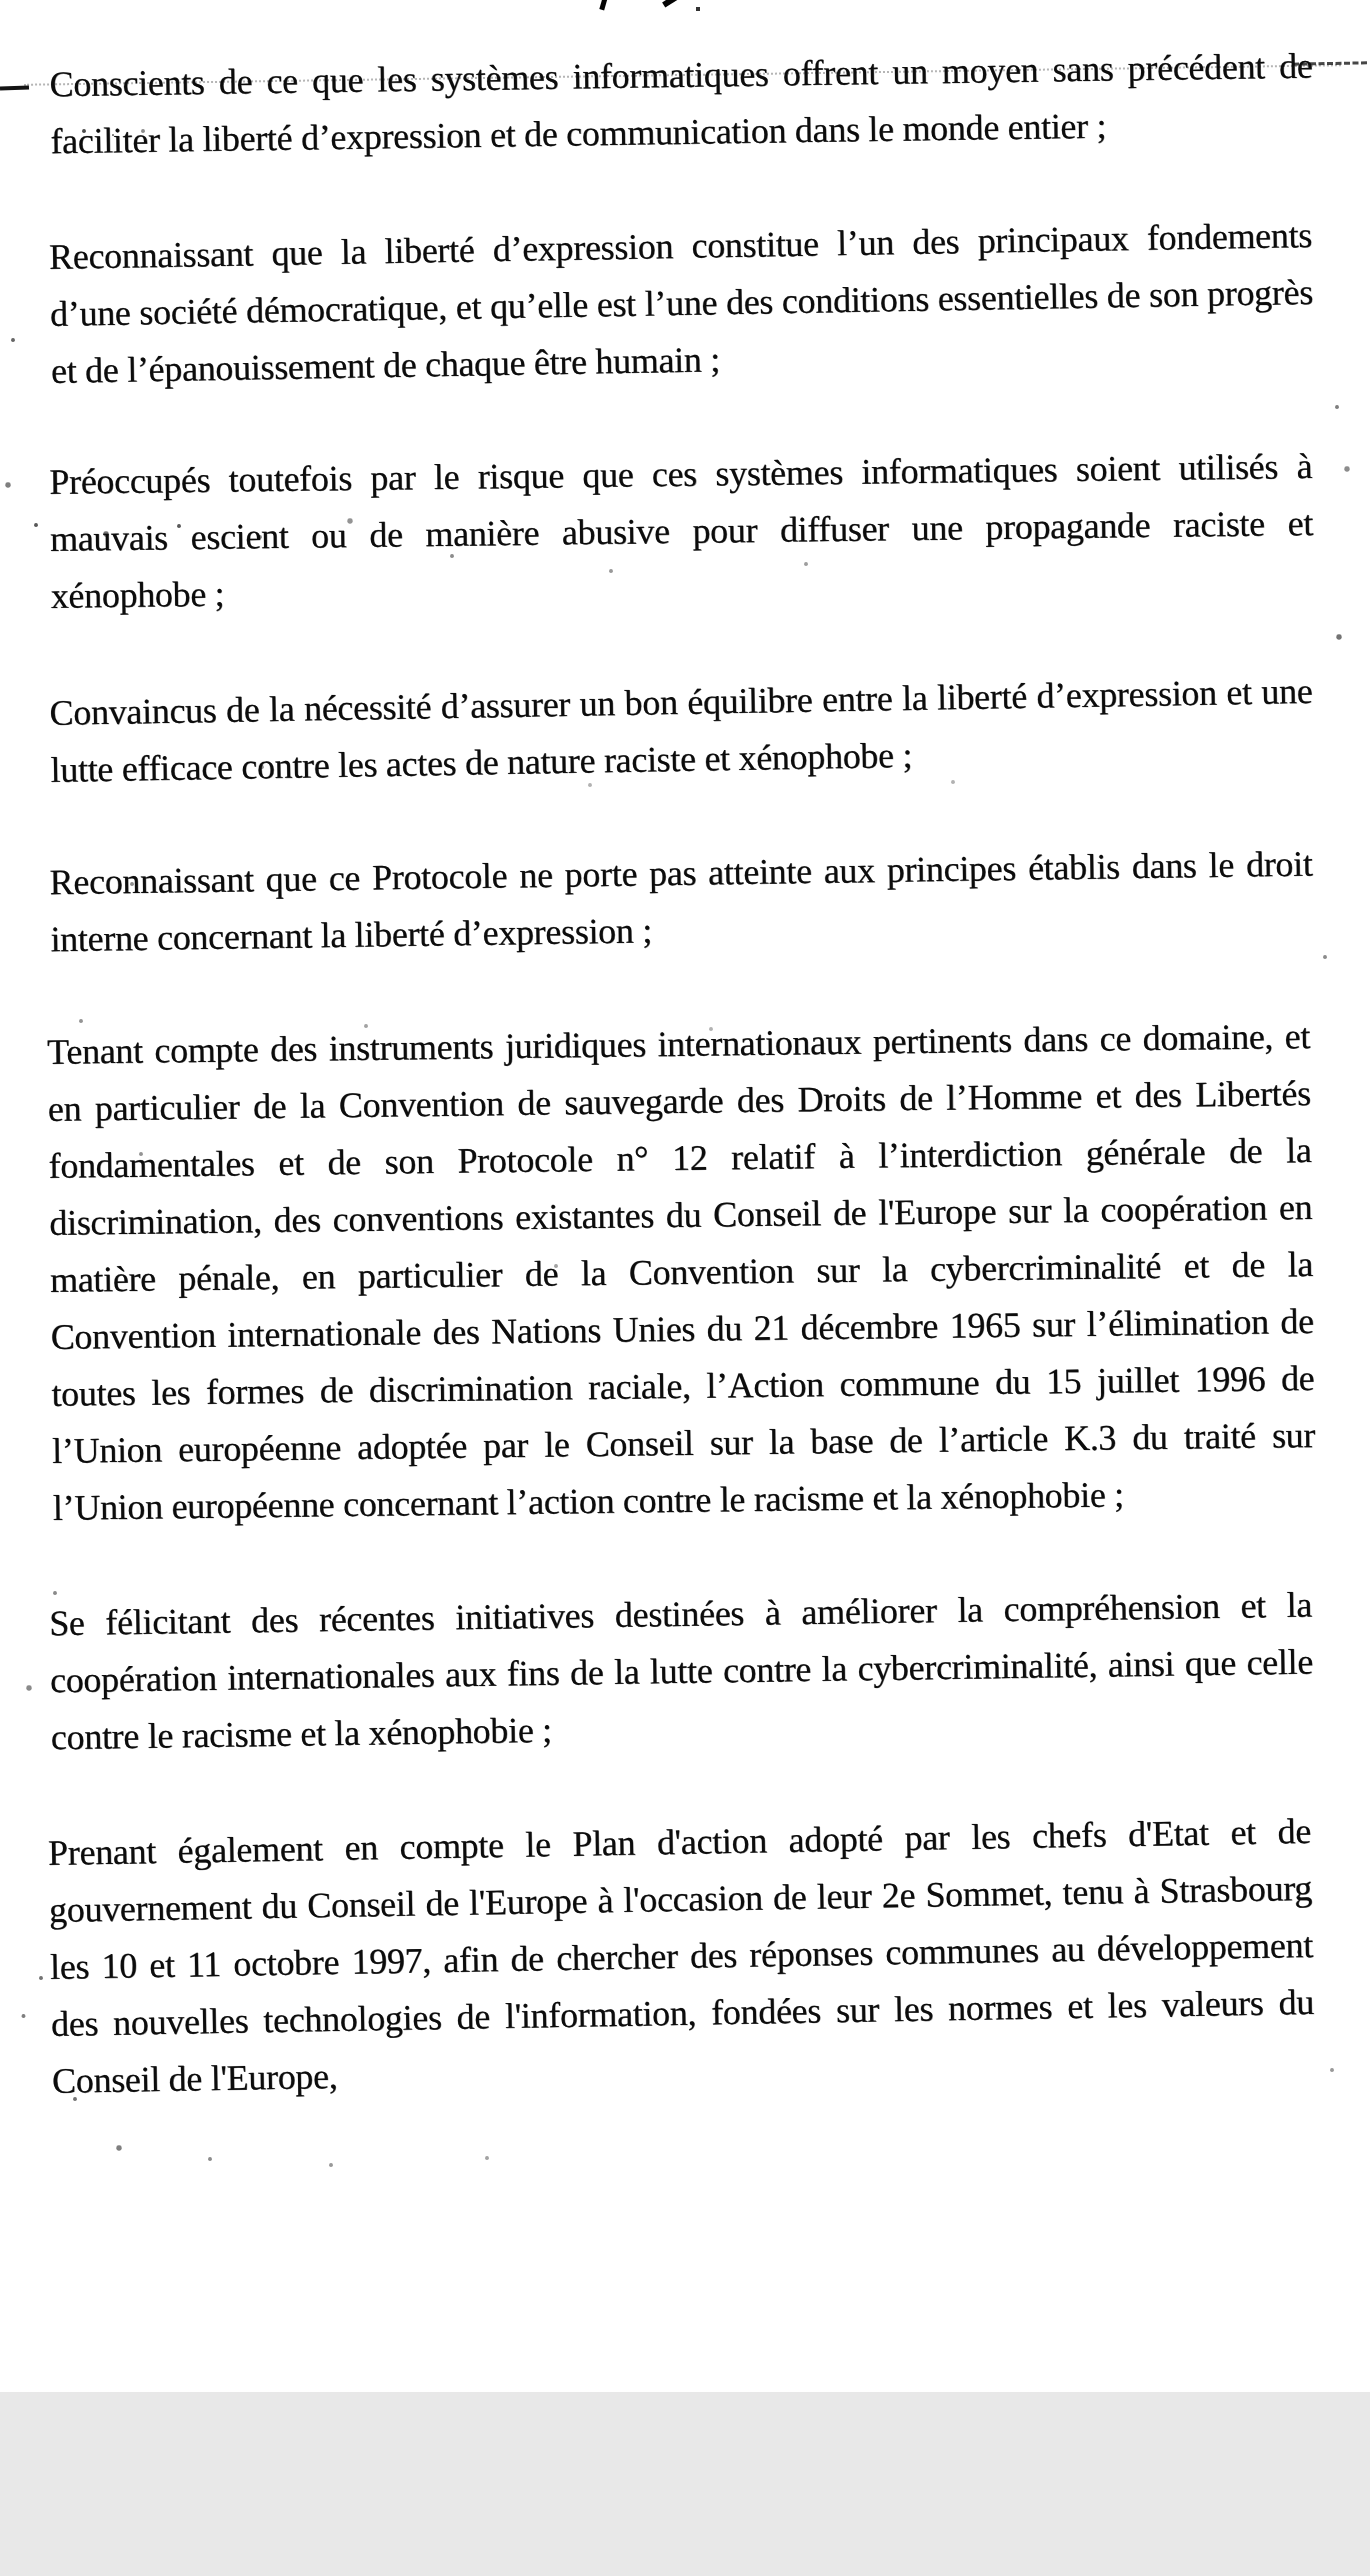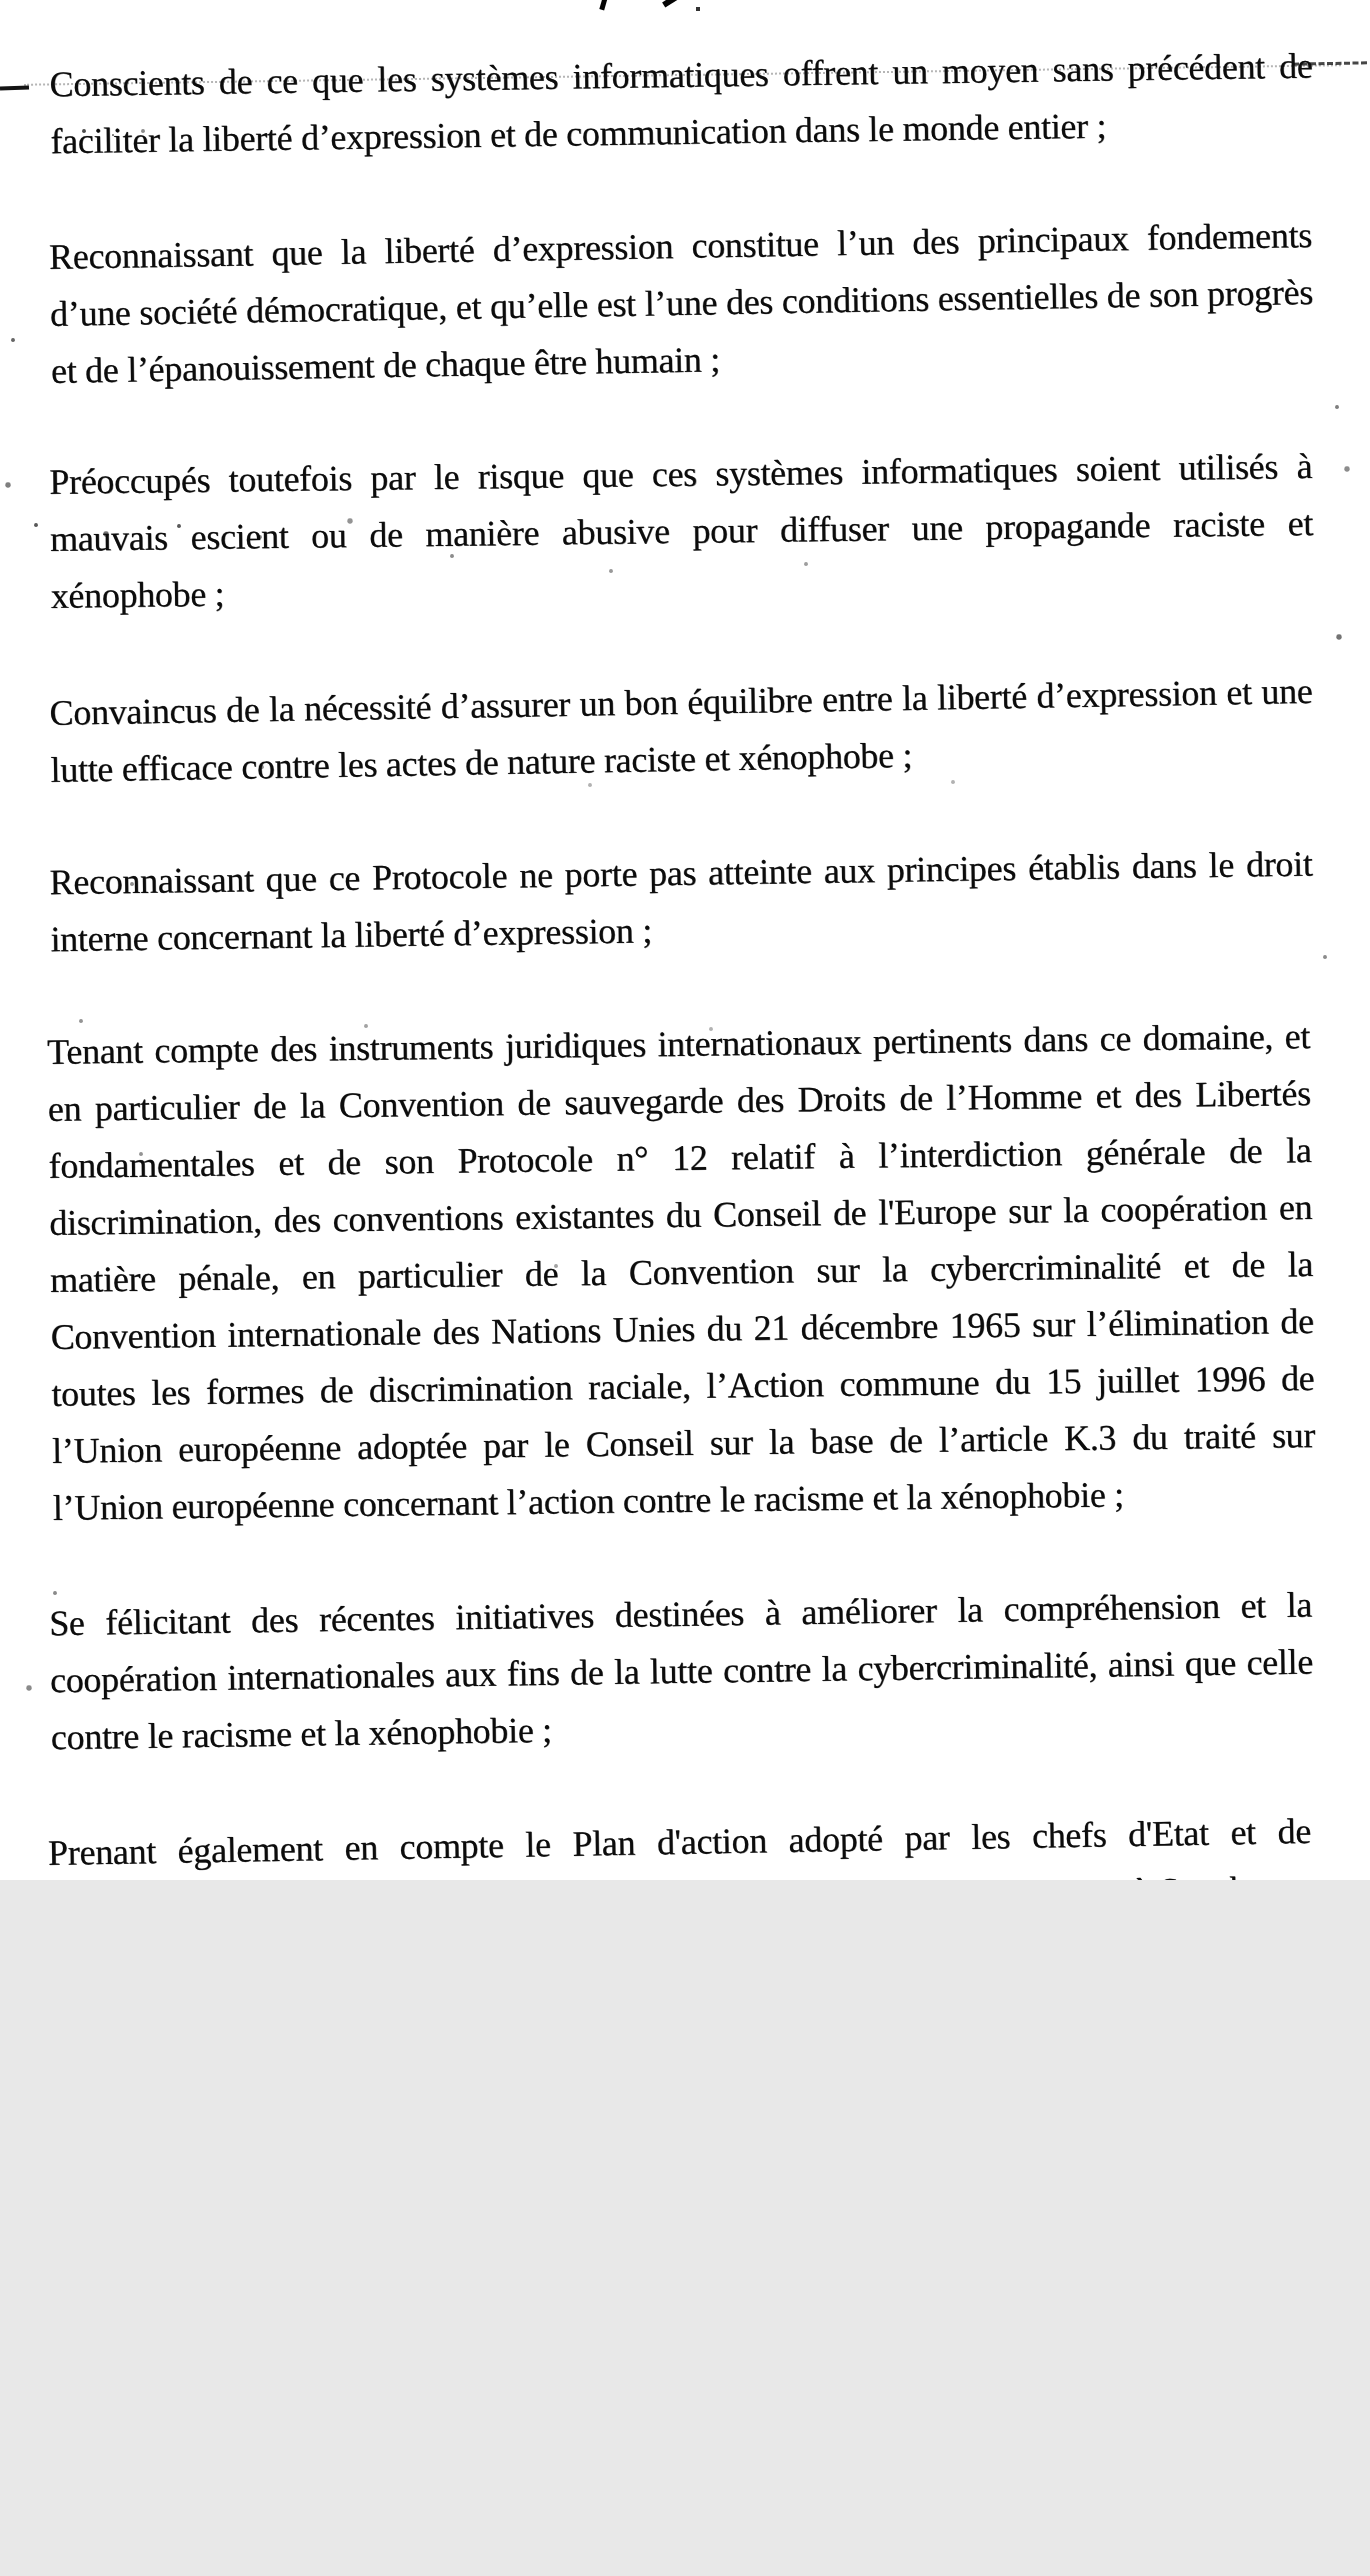--- a/index.html
+++ b/index.html
@@ -3,21 +3,21 @@
 <meta charset="utf-8">
 <style>
   html, body {
     margin: 0;
     padding: 0;
     background: #e8e8e8;
   }
   .page {
     position: relative;
     width: 1371px;
-    height: 1880px;
+    height: 2392px;
     background: #ffffff;
     overflow: hidden;
     font-family: "Liberation Serif", "DejaVu Serif", serif;
     color: #0c0c0c;
   }
   .text-block {
     position: absolute;
     top: 47px;
     left: 50px;
     width: 1263px;

